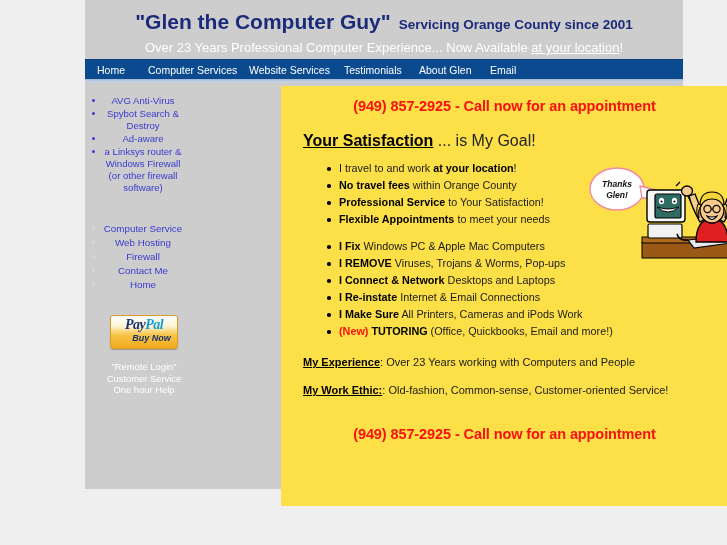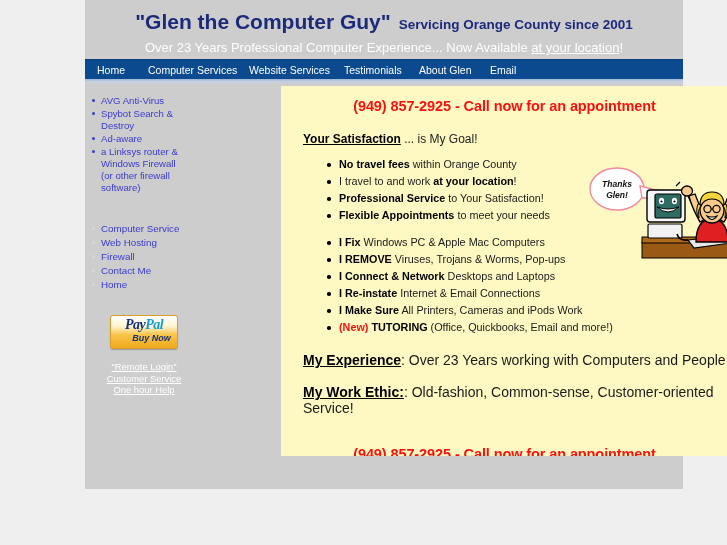--- a/index.html
+++ b/index.html
@@ -60,37 +60,37 @@
   
   #sidebar{
     position:absolute;left:0;top:86px;width:110px;
     color:#ffffff;
   }
   #sidebar-heading{
     font-size:11px;color:#ffffff;line-height:13px;
     padding:2px 4px 0 6px;
   }
   .side-list{
-    list-style:none;margin:9px 8px 0 0;padding:0 2px 0 6px;
+    list-style:none;margin:9px 8px 0 0;padding:0 2px 0 6px;text-align:center;
   }
   .side-list li{
     position:relative;font-size:9.6px;color:#3a3ad0;line-height:12px;
     padding-left:10px;margin-bottom:1px;
   }
   .side-list li::before{
     content:"";position:absolute;left:1px;top:4px;
     width:3px;height:3px;border-radius:50%;background:#3a3ad0;
   }
   .side-list.links{margin-top:28px;}
   .side-list.links li{font-size:9.8px;line-height:13px;padding-left:10px;}
   .side-list.links li::before{background:#d8d8d8;width:3px;height:3px;top:5px;}
   .side-link{color:#3a3ad0;text-decoration:none;cursor:pointer;}
 
   
-  #paypal-wrap{margin:24px 0 0 8px;text-align:center;text-decoration:underline;}
+  #paypal-wrap{margin:24px 0 0 8px;text-align:center;}
   #paypal-btn{
     display:inline-block;width:66px;height:32px;
     background:linear-gradient(to bottom,#ffffff 0%,#fdf4d2 32%,#f9c64c 58%,#f0a81b 100%);
     border:1px solid #d6a028;border-radius:3px;
     box-shadow:0 1px 1px rgba(0,0,0,.25);
     position:relative;cursor:pointer;
   }
   #pp-word{
     position:absolute;left:0;top:2px;width:66px;text-align:center;
     font-family:"Liberation Serif","DejaVu Serif",serif;
@@ -102,50 +102,50 @@
     position:absolute;left:0;top:17px;width:81px;text-align:center;
     font-size:9px;font-weight:bold;font-style:italic;color:#16316e;
   }
   #paypal-caption{
     margin-top:8px;font-size:9.4px;color:#ffffff;line-height:11.5px;
     text-align:center;
   }
 
   
   #content{
-    position:absolute;left:196px;top:86px;width:447px;height:370px;
-    background:#fef9c3;overflow:hidden;
+    position:absolute;left:196px;top:86px;width:447px;height:420px;
+    background:#fde047;overflow:hidden;
   }
   .phone-line{
     text-align:center;color:#f81111;font-size:14.5px;font-weight:bold;
     margin:12px 0 0 0;letter-spacing:-0.1px;
   }
   .phone-line.bottom{margin-top:30px;}
 
   .sec-head{
-    margin:18px 0 0 22px;font-size:12px;color:#000000;
+    margin:18px 0 0 22px;font-size:16px;color:#000000;
   }
   .sec-head u{font-weight:bold;text-decoration:underline;}
   .sec-head .light{font-weight:normal;color:#222;}
 
   .bullets{
     list-style:none;margin:10px 0 0 0;padding:0 0 0 46px;
   }
   .bullets li{
     position:relative;font-size:10.8px;color:#1a1a1a;line-height:17px;
     padding-left:12px;
   }
   .bullets li::before{
     content:"";position:absolute;left:0;top:7px;
     width:3.5px;height:3.5px;border-radius:50%;background:#000;
   }
   .bullets b{font-weight:bold;color:#000;}
   .newtag{color:#f81111;font-weight:bold;}
 
-  .para{margin:16px 0 0 22px;font-size:14px;color:#1a1a1a;}
+  .para{margin:16px 0 0 22px;font-size:11px;color:#1a1a1a;}
   .para b{color:#000;}
 
   
   #cartoon{
     position:absolute;left:588px;top:160px;width:152px;height:104px;
   }
 </style>
 </head>
 <body>
 
@@ -202,22 +202,22 @@
       </div>
     </div>
 
     <div id="content">
 
       <div class="phone-line">(949) 857-2925 - Call now for an appointment</div>
 
       <div class="sec-head"><u>Your Satisfaction</u><span class="light"> ... is My Goal!</span></div>
 
       <ul class="bullets">
+        <li><span>I travel to and work </span><b>at your location</b><span>!</span></li>
         <li><span></span><b>No travel fees</b><span> within Orange County</span></li>
-        <li><span>I travel to and work </span><b>at your location</b><span>!</span></li>
         <li><span></span><b>Professional Service</b><span> to Your Satisfaction!</span></li>
         <li><span></span><b>Flexible Appointments</b><span> to meet your needs</span></li>
       </ul>
 
 
       <ul class="bullets">
         <li><b>I Fix</b><span> Windows PC &amp; Apple Mac Computers</span></li>
         <li><b>I REMOVE</b><span> Viruses, Trojans &amp; Worms, Pop-ups</span></li>
         <li><b>I Connect &amp; Network</b><span> Desktops and Laptops</span></li>
         <li><b>I Re-instate</b><span> Internet &amp; Email Connections</span></li>

